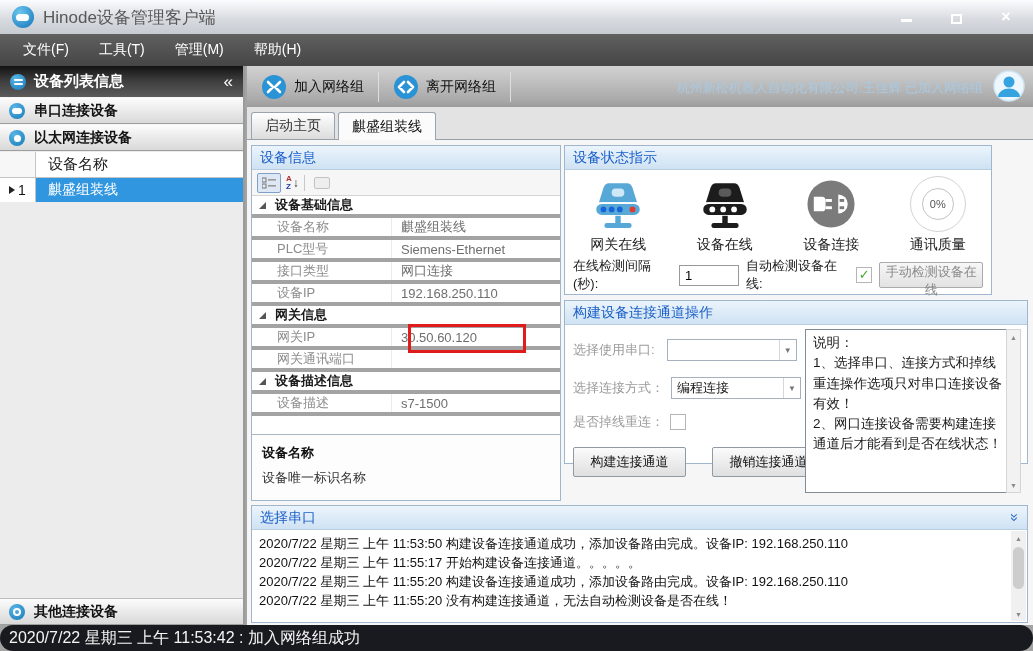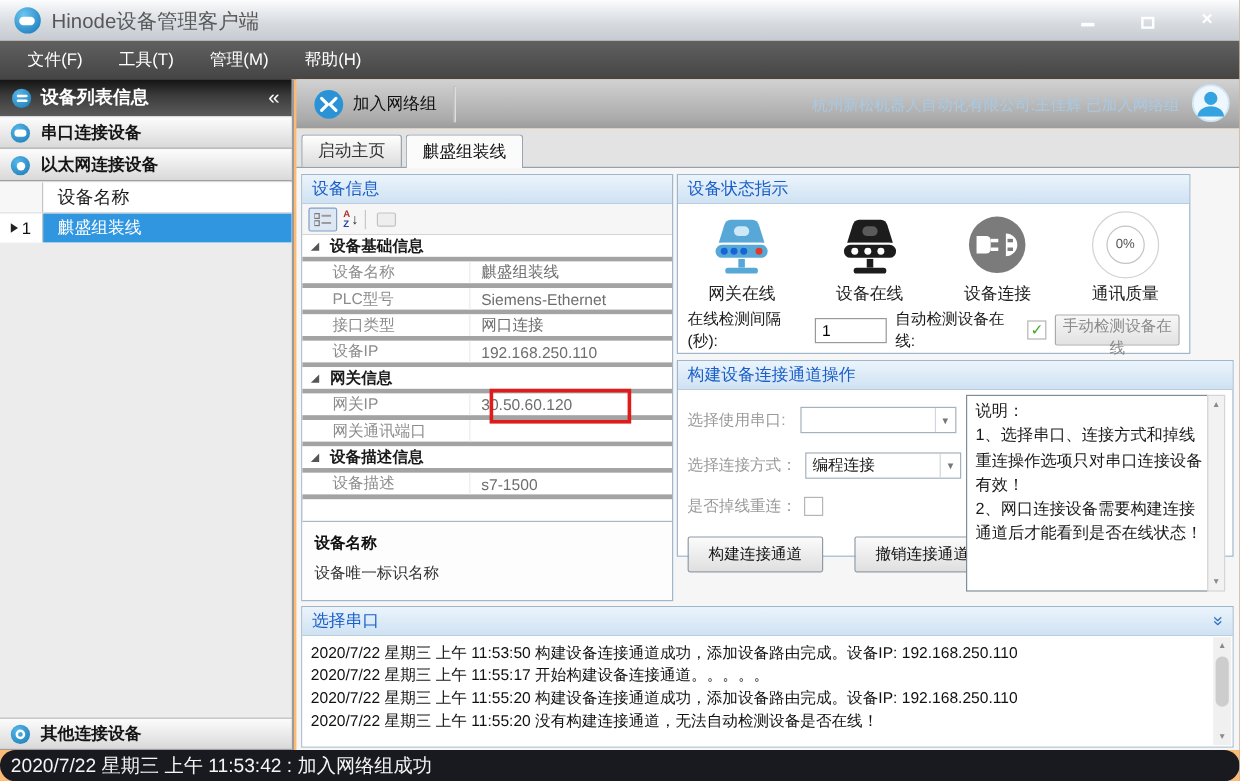--- a/index.html
+++ b/index.html
@@ -1,17 +1,17 @@
 <!DOCTYPE html>
 <html><head>
 <meta charset="utf-8">
 <style>
   * { margin:0; padding:0; box-sizing:border-box; }
   body { font-family:"Liberation Sans","DejaVu Sans",sans-serif; background:#888; }
-  #window { position:relative; width:1033px; height:651px; background:#fdba74; overflow:hidden; }
+  #window { position:relative; width:1033px; height:651px; background:#a3a3a3; overflow:hidden; }
 
   
   .titlebar { position:absolute; top:0; left:0; right:0; height:34px;
     background:linear-gradient(#fbfcfd,#d8dce1 55%,#c6cbd1); display:flex; align-items:center; padding-left:12px; }
   .app-icon { width:22px; height:22px; border-radius:50%; background:radial-gradient(circle at 35% 30%,#6cc6f0,#1273b8); position:relative; flex:none; }
   .app-icon::after { content:""; position:absolute; left:4px; top:8px; width:13px; height:7px; background:#fff; border-radius:5px; }
   .app-title { margin-left:9px; font-size:17px; color:#585858; }
   .win-controls { position:absolute; right:14px; top:8px; display:flex; gap:24px; }
   .win-btn { width:26px; height:18px; display:flex; align-items:flex-end; justify-content:center; cursor:default; }
   .glyph-min { width:11px; height:3px; background:#fff; margin-bottom:4px; }
@@ -194,20 +194,27 @@
 
     <div class="toolbar">
       <div class="tb-btn">
         <svg width="26" height="26" viewBox="0 0 26 26">
           <circle cx="13" cy="13" r="12" fill="#2a93d5"></circle>
           <path d="M7 8 l5 5 -5 5 M19 8 l-5 5 5 5" stroke="#fff" stroke-width="2.6" fill="none" stroke-linecap="round" stroke-linejoin="round"></path>
         </svg>
         <span>加入网络组</span>
       </div>
       <div class="tb-sep"></div>
+      <div class="tb-btn">
+        <svg width="26" height="26" viewBox="0 0 26 26">
+          <circle cx="13" cy="13" r="12" fill="#2a93d5"></circle>
+          <path d="M11 8 l-5 5 5 5 M15 8 l5 5 -5 5" stroke="#fff" stroke-width="2.6" fill="none" stroke-linecap="round" stroke-linejoin="round"></path>
+        </svg>
+        <span>离开网络组</span>
+      </div>
       <div class="tb-sep"></div>
       <div class="tb-user">杭州新松机器人自动化有限公司:王佳辉  已加入网络组</div>
       <svg class="tb-avatar" viewBox="0 0 32 32">
         <circle cx="16" cy="16" r="15" fill="#eef7fd" stroke="#cfe6f5" stroke-width="1.5"></circle>
         <circle cx="16" cy="12" r="5.5" fill="#35a3e0"></circle>
         <path d="M5 27 a11 8.5 0 0 1 22 0 z" fill="#35a3e0"></path>
       </svg>
     </div>
 
     <div class="tabstrip">

